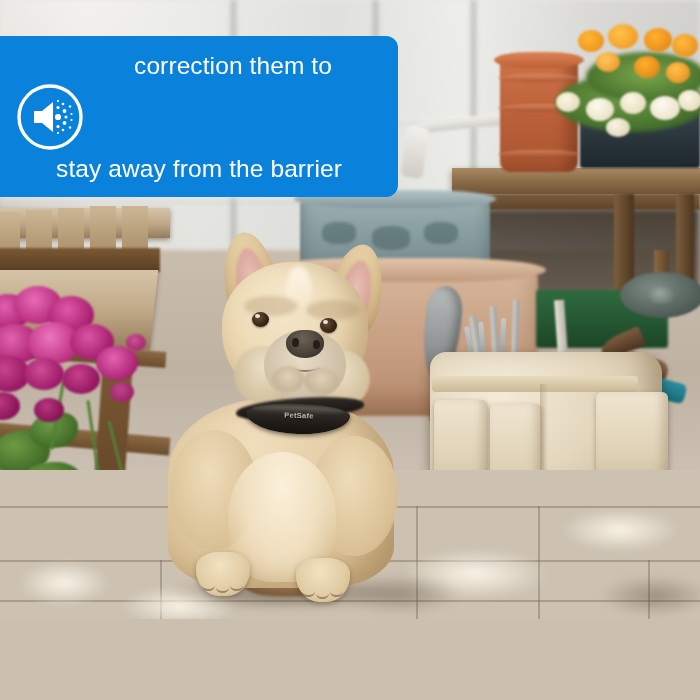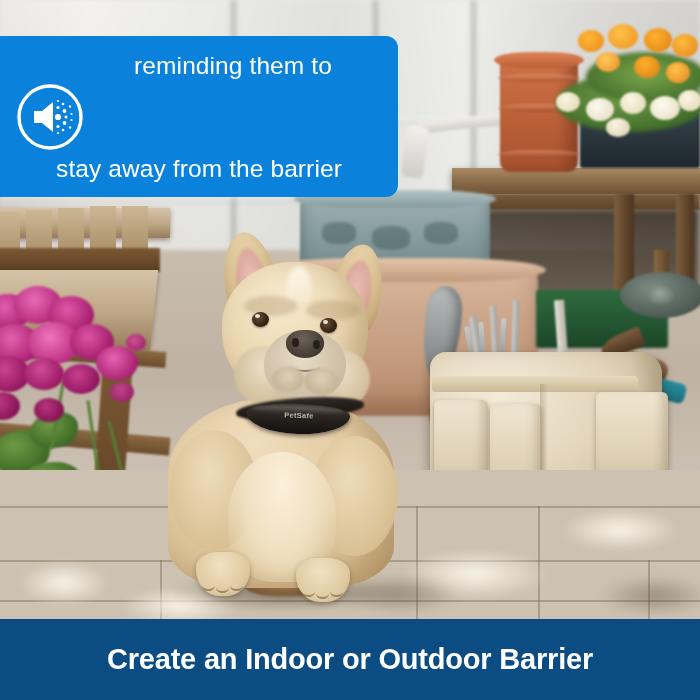--- a/index.html
+++ b/index.html
@@ -837,24 +837,21 @@
           <circle cx="56" cy="25.5" r="1.2" fill="#ffffff"></circle>
           <circle cx="56" cy="46.5" r="1.2" fill="#ffffff"></circle>
           <circle cx="57.5" cy="33" r="1.1" fill="#ffffff"></circle>
           <circle cx="57.5" cy="39" r="1.1" fill="#ffffff"></circle>
           <circle cx="44" cy="20" r="1.1" fill="#ffffff"></circle>
           <circle cx="44" cy="52" r="1.1" fill="#ffffff"></circle>
         </svg>
       </div>
 
       <div class="callout-lines-top">
-        <div>reminding them to</div>
+        <div>correction them to</div>
       </div>
       <div class="callout-line4">stay away from the barrier</div>
     </div>
 
   </div>
 
-  <div class="banner">
-    <div class="banner-text">Create an Indoor or Outdoor Barrier</div>
-  </div>
 
 </div>
 
 </body></html>

